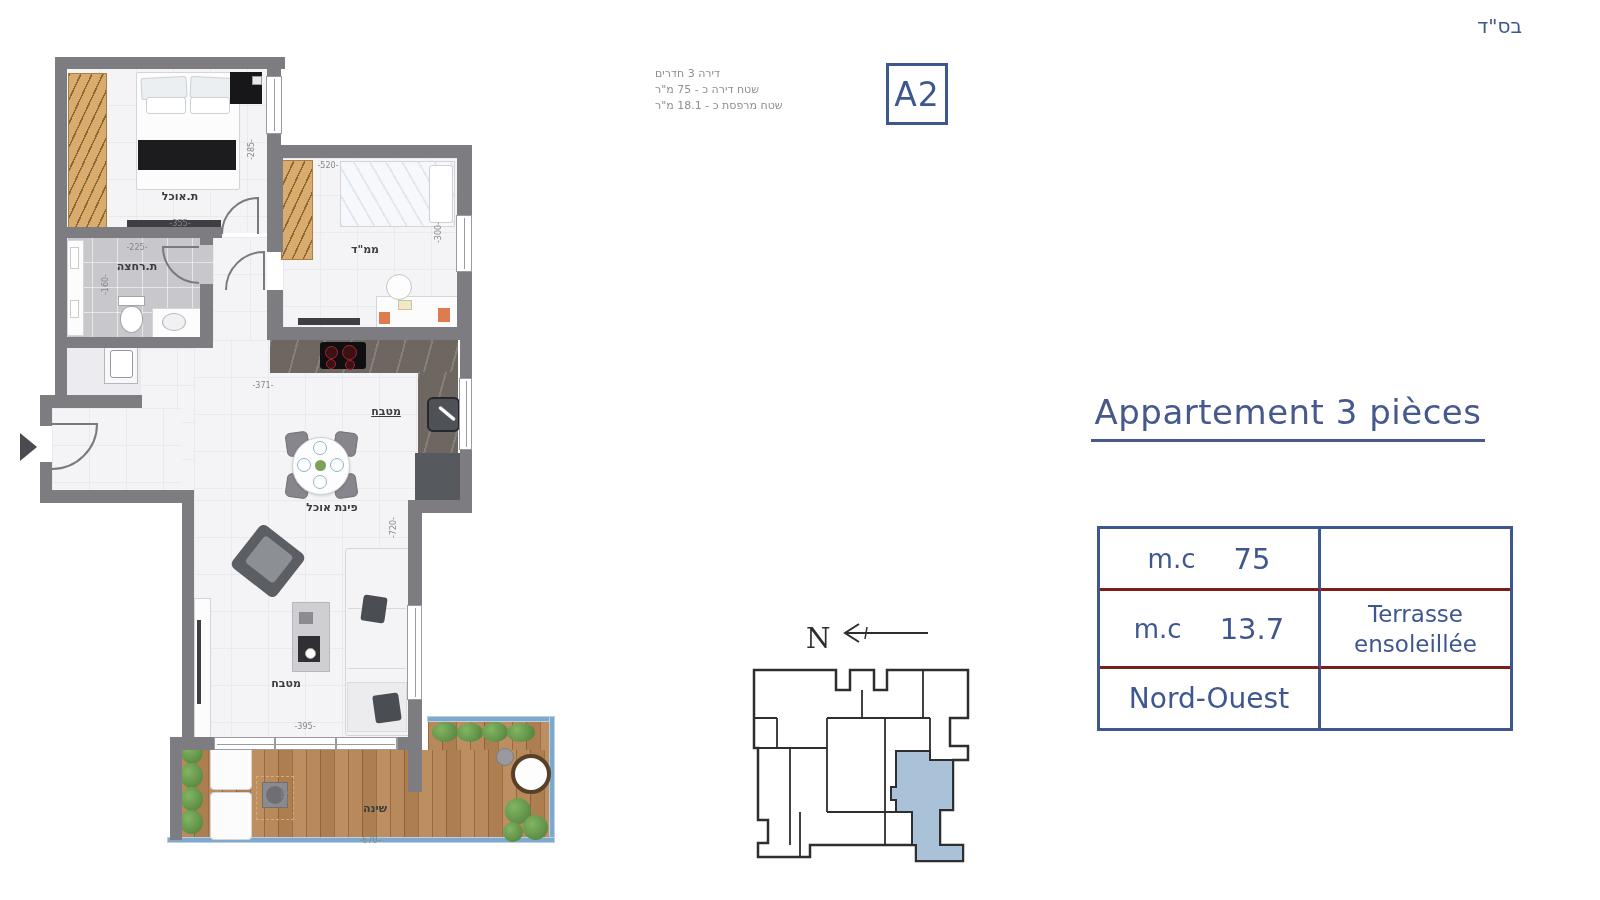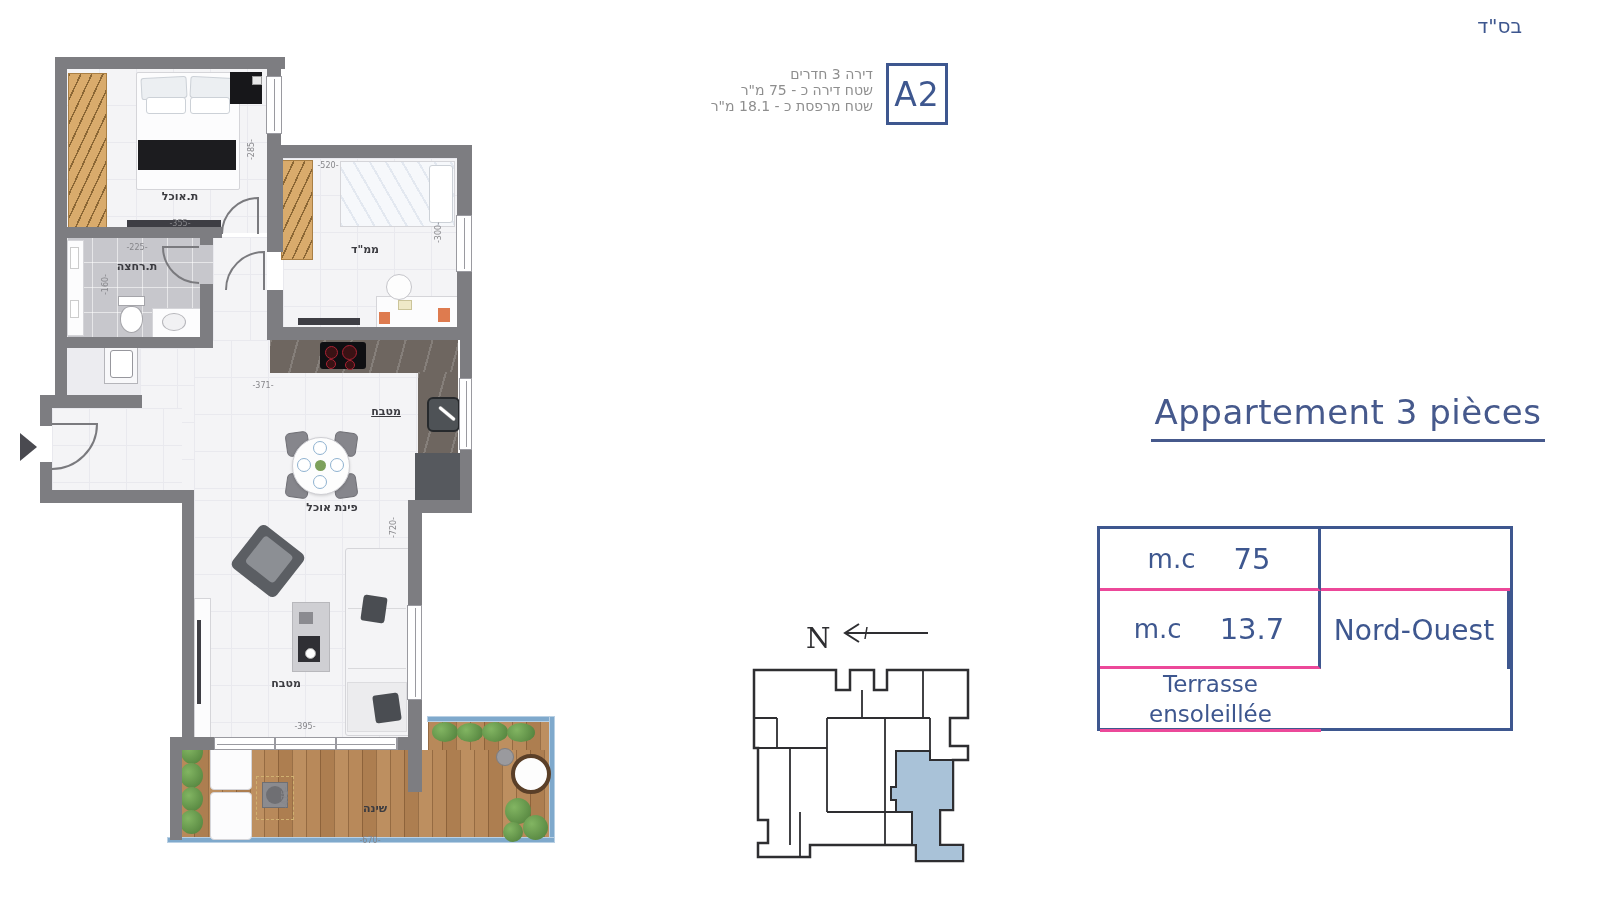--- a/index.html
+++ b/index.html
@@ -2,34 +2,34 @@
 <html><head>
 <meta charset="utf-8">
 <style>
   html,body{margin:0;padding:0;background:#fff;}
   #stage{position:relative;width:1600px;height:900px;background:#ffffff;overflow:hidden;
          font-family:"DejaVu Sans","Liberation Sans",sans-serif;}
   .abs{position:absolute;box-sizing:border-box;}
 
   
   #bsd{right:78px;top:14px;width:90px;text-align:right;font-size:20px;color:#3e578f;}
-  #info-lines{left:655px;top:66px;width:218px;text-align:right;direction:rtl;
-              font-size:14px;line-height:16px;color:#8e8e8e;}
+  #info-lines{left:655px;top:66px;width:218px;text-align:left;direction:rtl;
+              font-size:11px;line-height:16px;color:#8e8e8e;}
   #unit-box{left:886px;top:63px;width:62px;height:62px;border:3px solid #3e578f;
             display:flex;align-items:center;justify-content:center;
             font-size:33px;color:#3e578f;letter-spacing:1px;background:#fff;}
 
   
-  #fr-title{left:1108px;top:392px;width:480px;text-align:center;}
+  #fr-title{left:1048px;top:392px;width:480px;text-align:center;}
   #fr-title span{font-size:34px;color:#46598c;letter-spacing:.5px;
                  border-bottom:3px solid #46598c;padding:0 4px 7px;}
   #info-table{left:1097px;top:526px;width:416px;height:205px;border:3px solid #3e578f;
               display:grid;grid-template-columns:221px 1fr;grid-template-rows:62px 78px 1fr;
               color:#3e578f;background:#fff;}
-  #info-table .cell{border-right:3px solid #3e578f;border-bottom:3px solid #ec4899;
+  #info-table .cell{border-right:3px solid #3e578f;border-bottom:3px solid #7f1d1d;
               display:flex;align-items:center;justify-content:center;gap:38px;}
   #info-table .cell.last-col{border-right:none;}
   #info-table .cell.last-row{border-bottom:none;}
   .tbl-label{font-size:26px;}
   .tbl-value{font-size:29px;}
   .tbl-note{font-size:23px;line-height:30px;text-align:center;}
 
   
   .floor{position:absolute;background:#f4f4f6;
          background-image:linear-gradient(#e9e9ee 1px,transparent 1px),
@@ -99,28 +99,28 @@
   <div id="info-table" class="abs">
     <div class="cell">
       <span class="tbl-label">m.c</span>
       <span class="tbl-value">75</span>
     </div>
     <div class="cell last-col"></div>
     <div class="cell">
       <span class="tbl-label">m.c</span>
       <span class="tbl-value">13.7</span>
     </div>
-    <div class="cell last-row">
-      <span class="tbl-value" style="font-size:28px">Nord-Ouest</span>
-    </div>
     <div class="cell last-col">
       <div class="tbl-note">
         <div>Terrasse</div>
         <div>ensoleillée</div>
       </div>
+    </div>
+    <div class="cell last-row">
+      <span class="tbl-value" style="font-size:28px">Nord-Ouest</span>
     </div>
     <div class="cell last-col last-row"></div>
   </div>
 
   <div>
 
     <div class="floor abs" style="left:62px;top:68px;width:205px;height:165px;"></div>
     <div class="floor abs" style="left:283px;top:158px;width:174px;height:169px;"></div>
     <div id="bath-floor" class="abs" style="left:67px;top:237px;width:146px;height:100px;"></div>
     <div class="floor abs" style="left:213px;top:237px;width:54px;height:110px;"></div>

